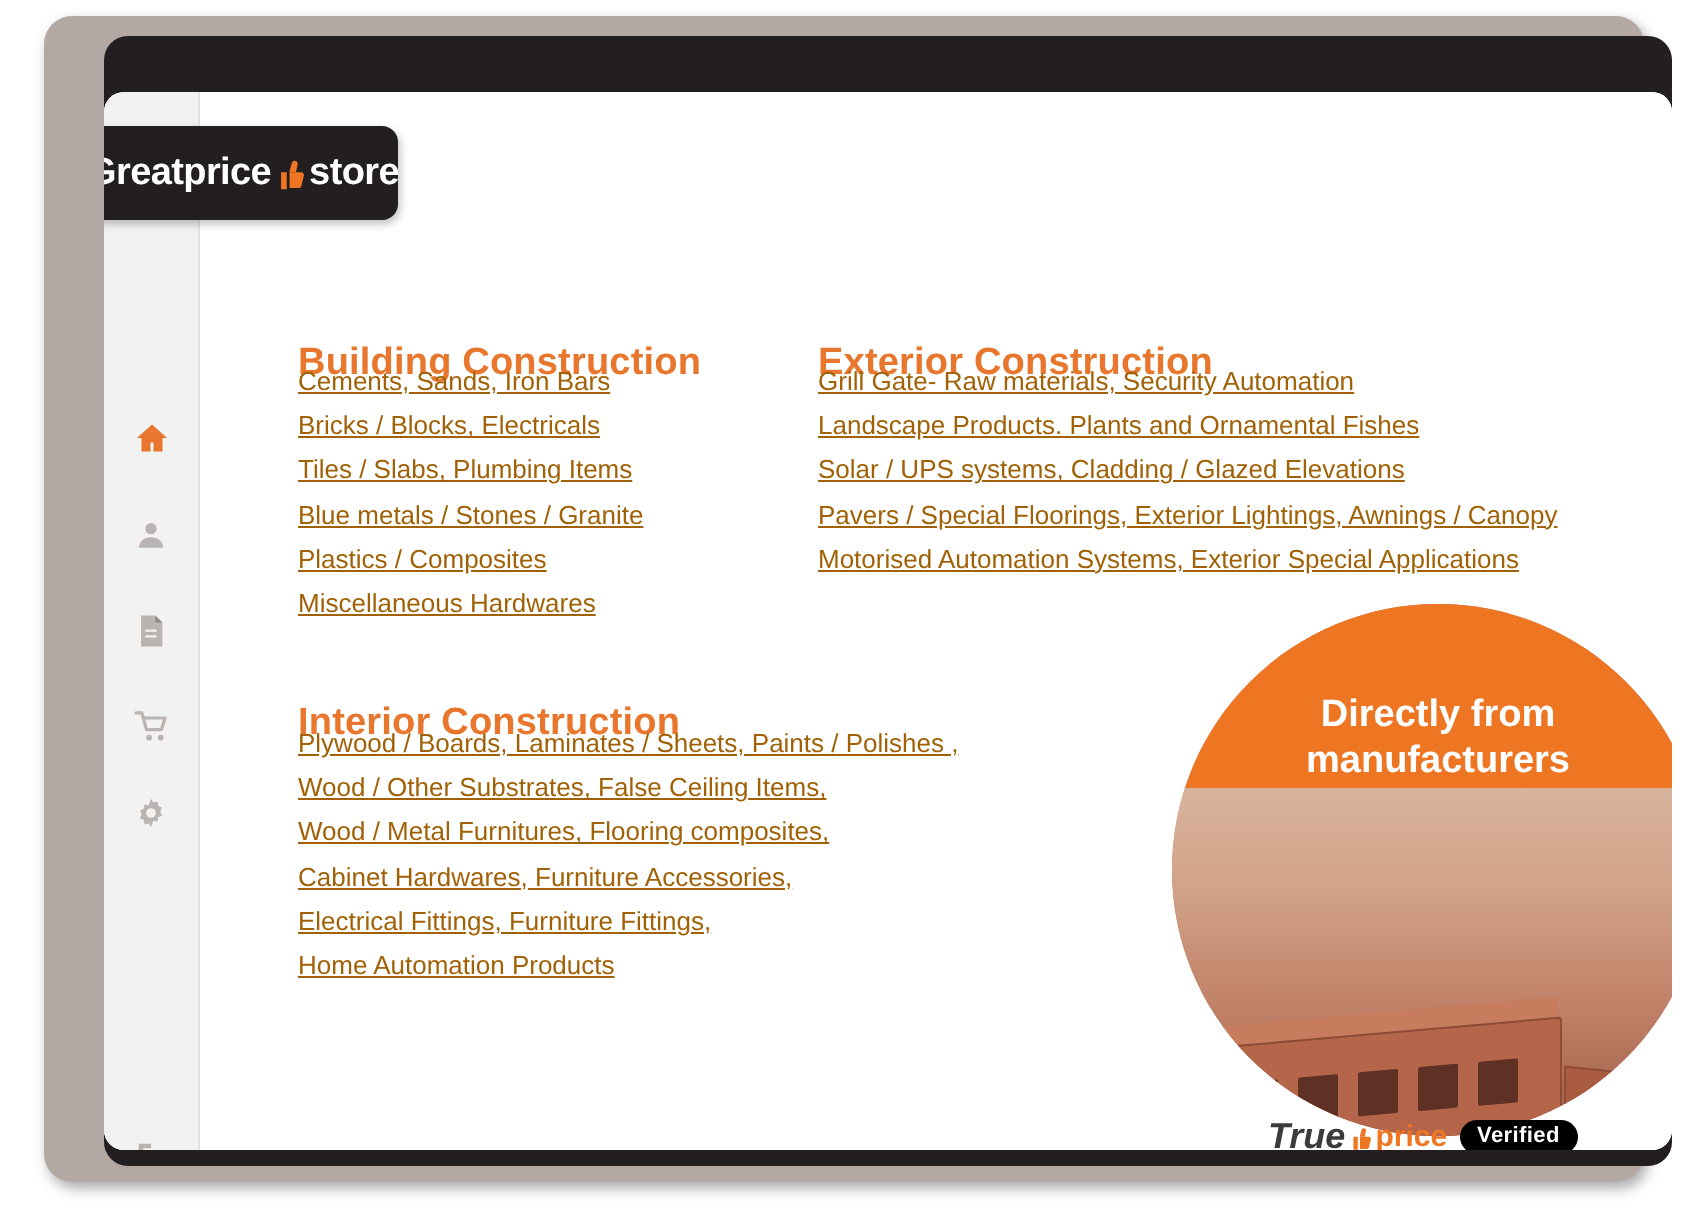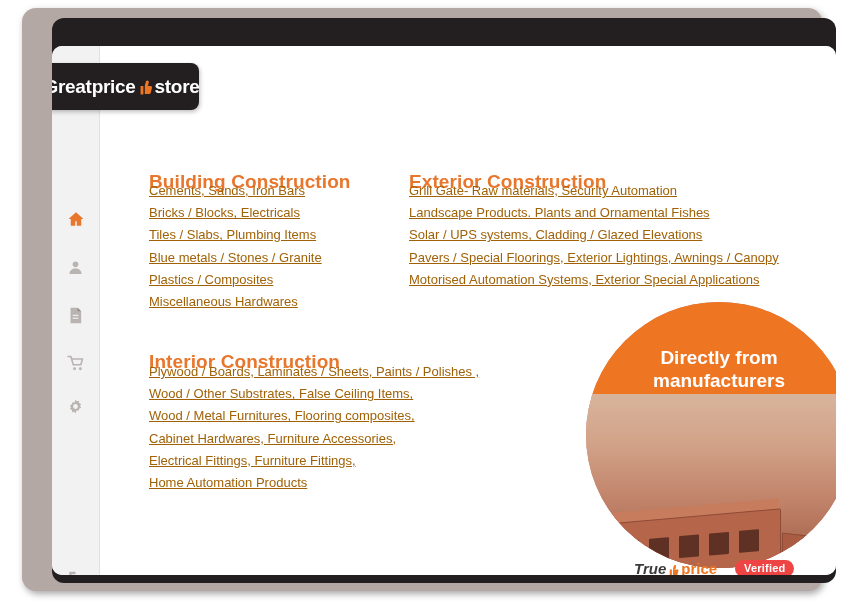--- a/index.html
+++ b/index.html
@@ -208,40 +208,40 @@
     position: absolute;
     left: 534px;
     top: 512px;
     height: 20px;
     display: flex;
     align-items: center;
     z-index: 3;
   }
   .verified-true {
     color: #3b3b3b;
-    font-size: 15px;
+    font-size: 18px;
     font-weight: bold;
     font-style: italic;
   }
   .verified-price {
     color: #ee7623;
     font-size: 15px;
     font-weight: bold;
   }
   .verified-mark {
     display: inline-block;
     width: 13px;
     height: 13px;
     margin: 0 1px;
     position: relative;
     top: 1px;
   }
   .verified-pill {
-    margin-left: 18px;
-    background: #ef4444;
+    margin-left: 6px;
+    background: #000000;
     color: #ffffff;
     font-size: 11px;
     font-weight: bold;
     border-radius: 9px;
     padding: 2px 9px 3px 9px;
     letter-spacing: 0.2px;
   }
 </style>
 </head>
 <body>

